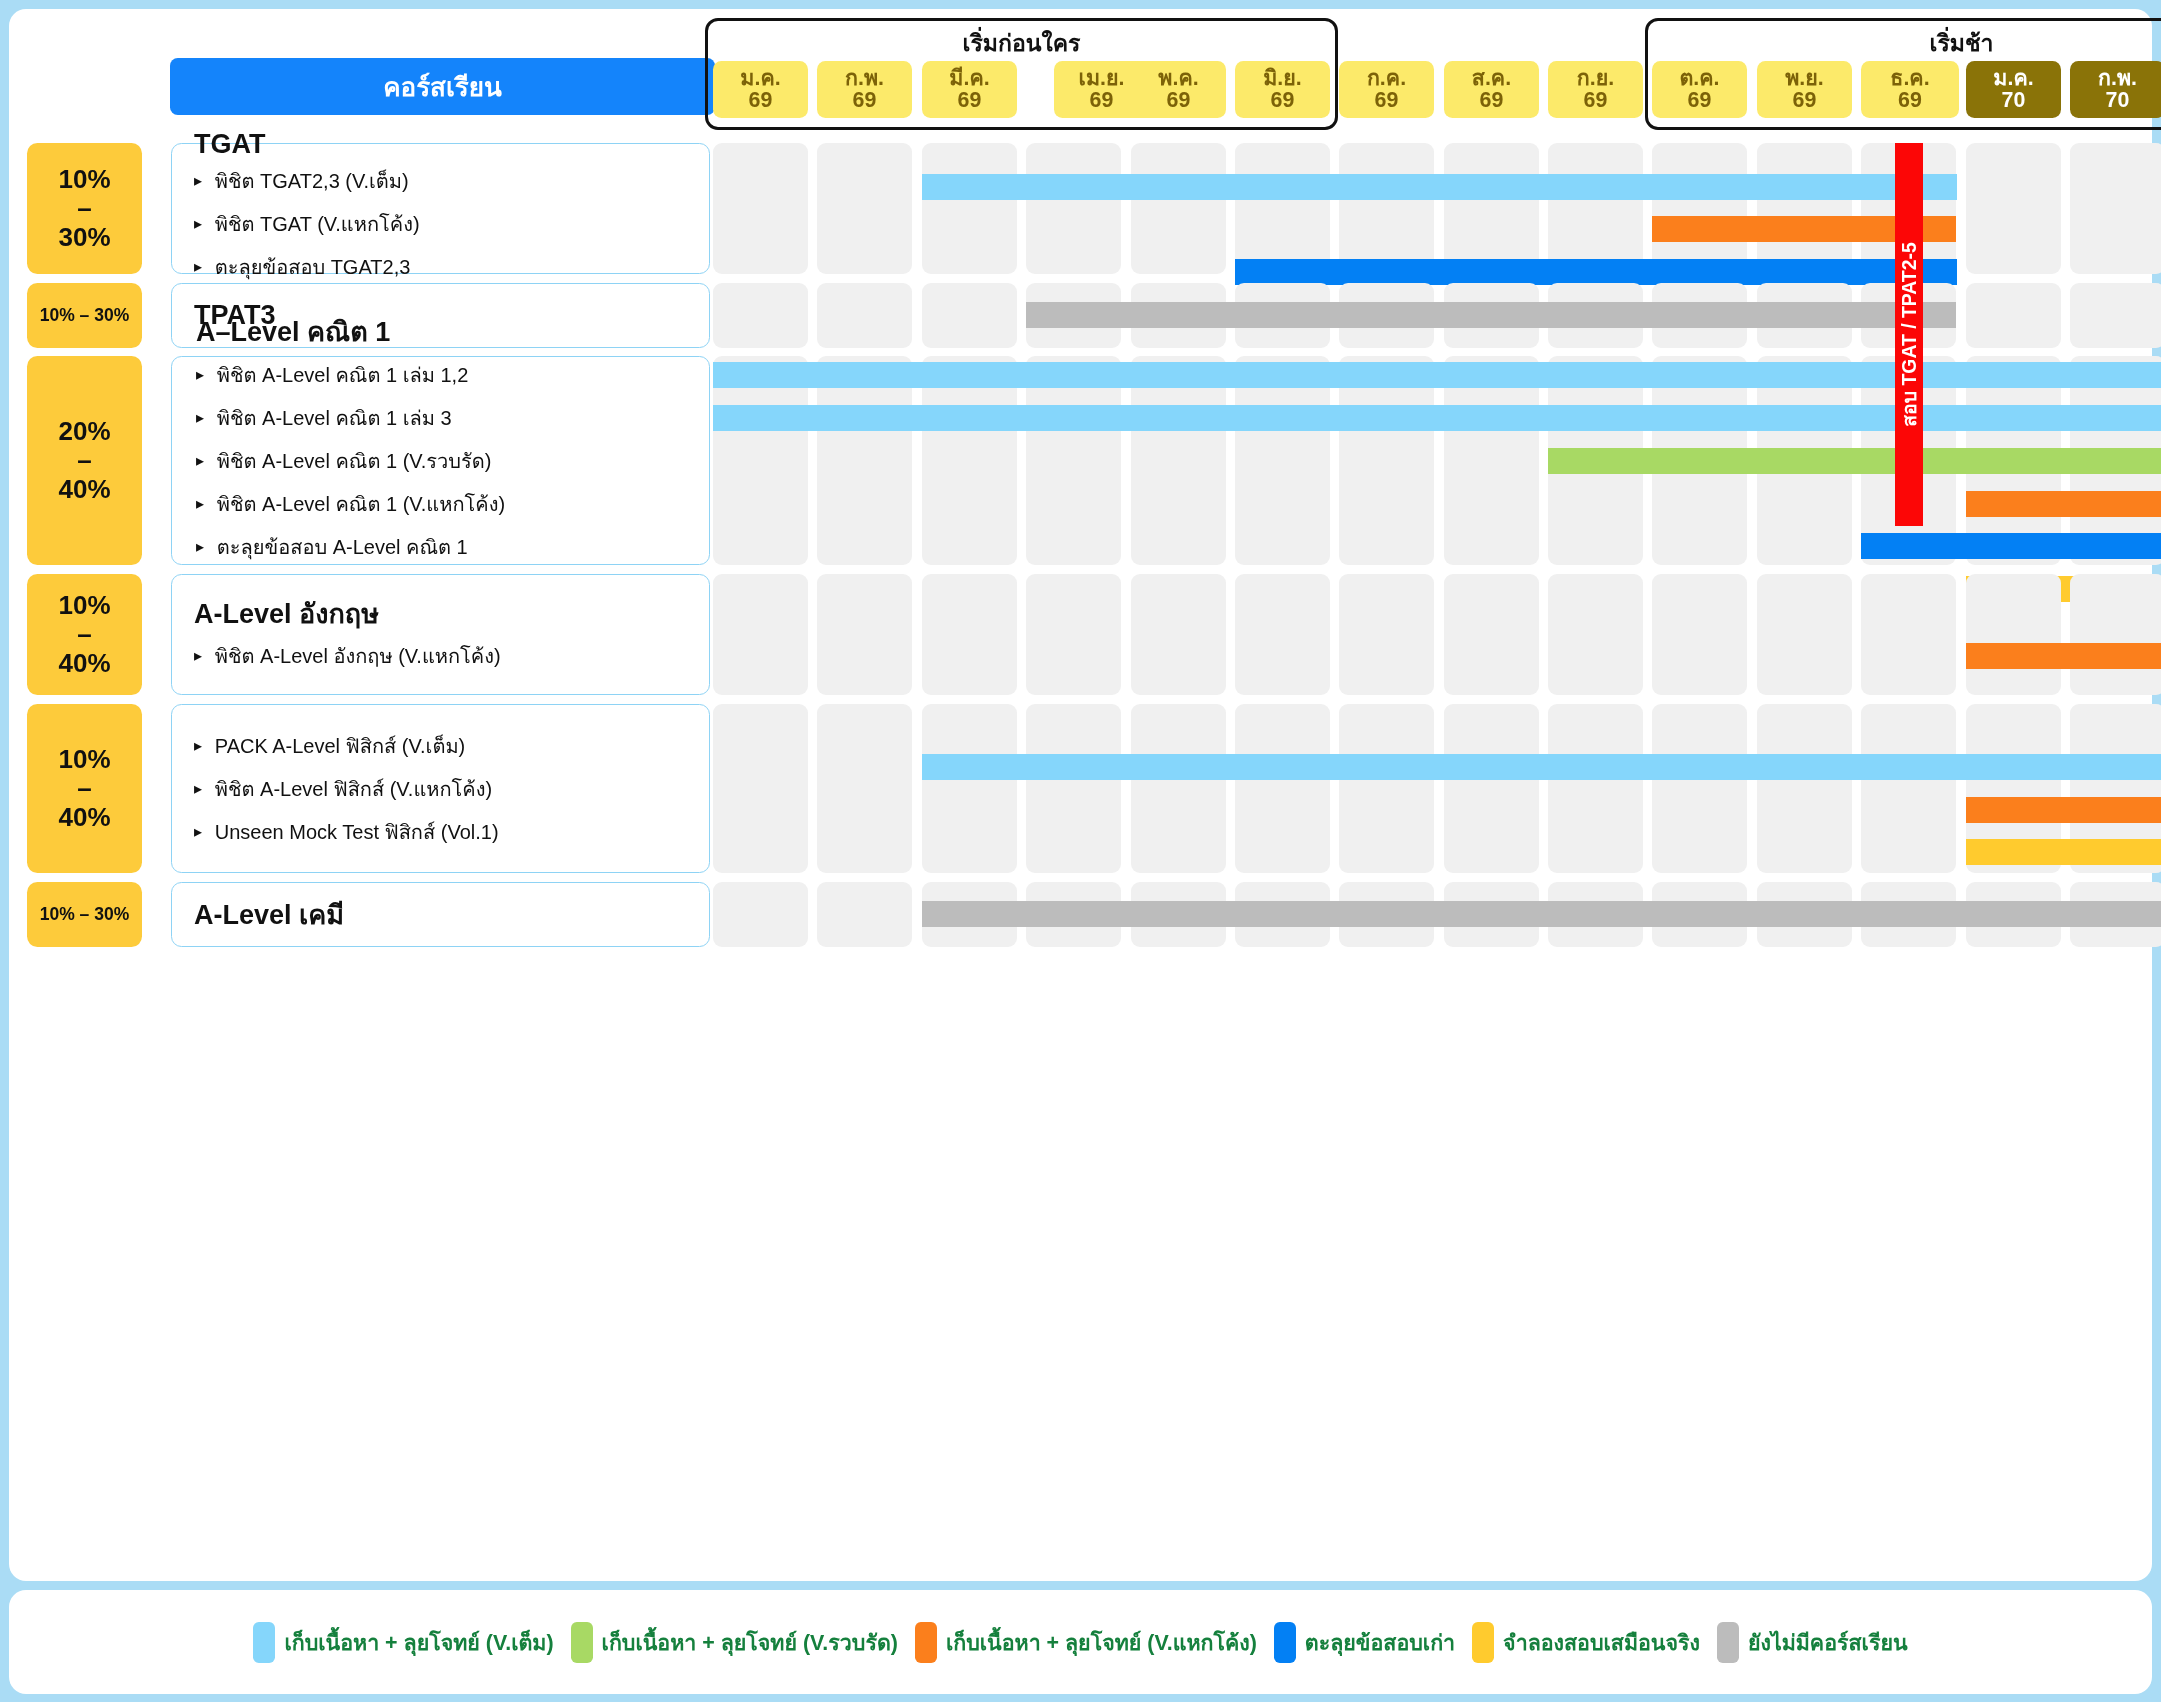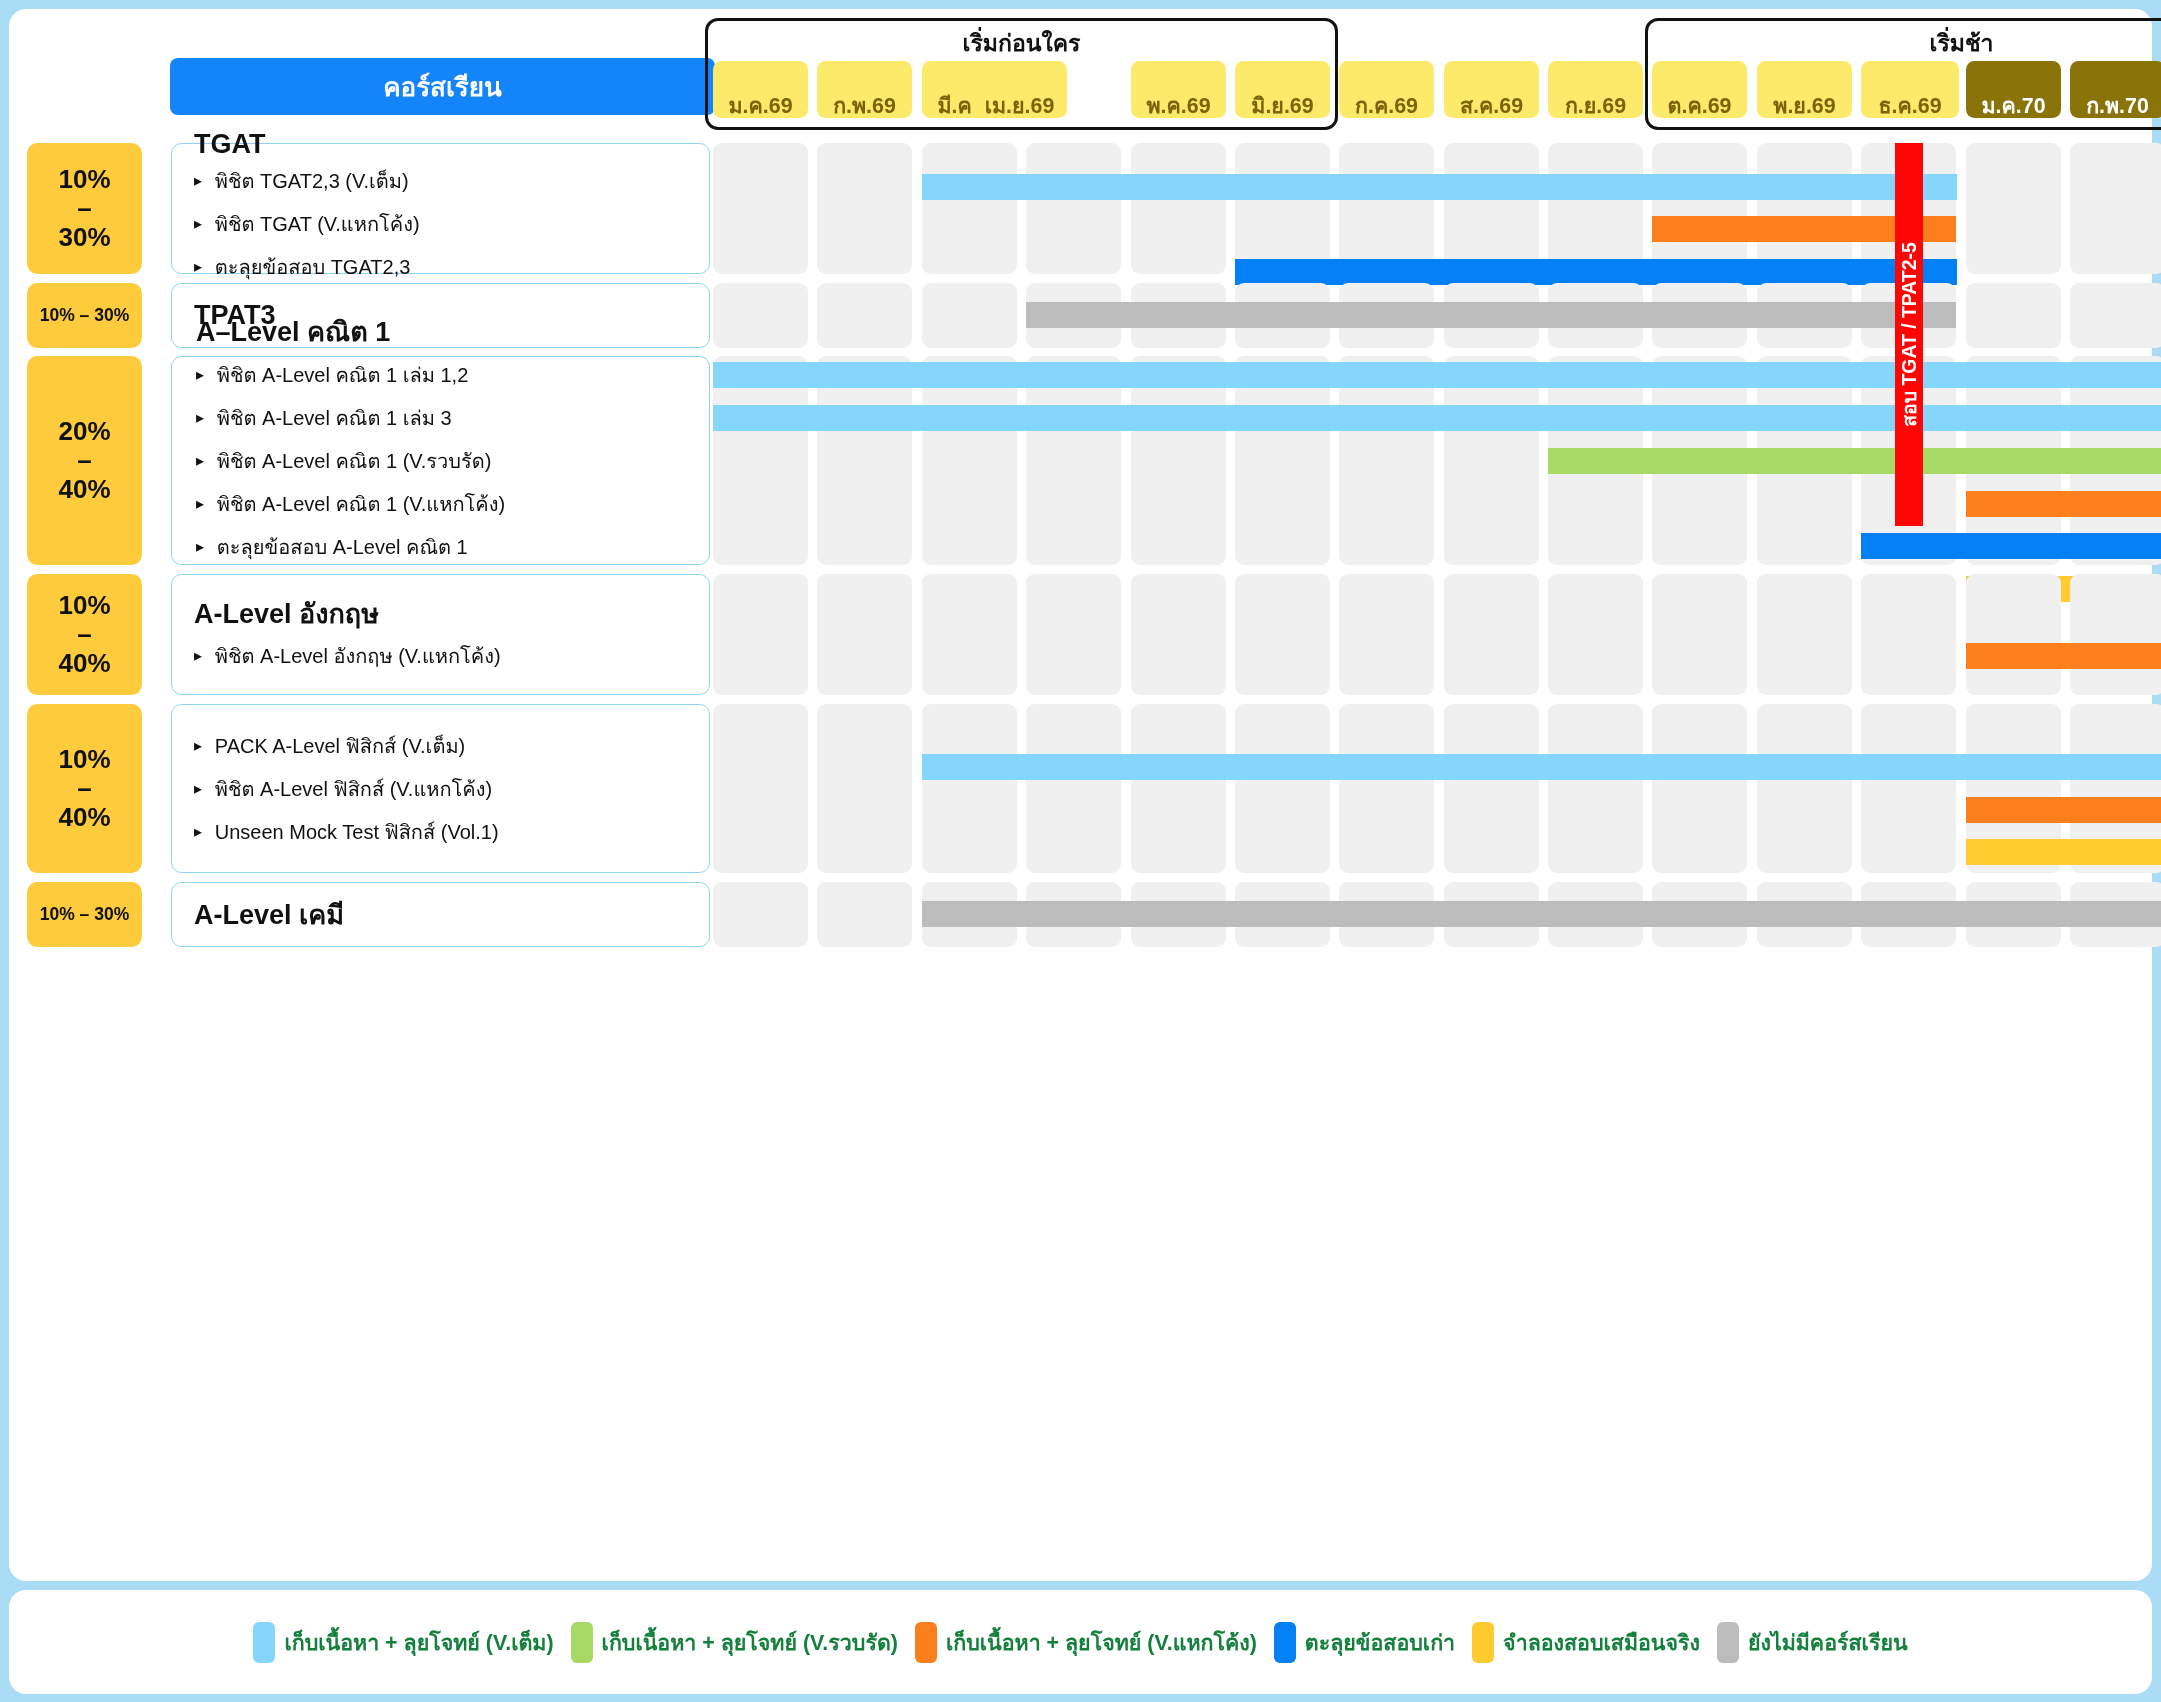--- a/index.html
+++ b/index.html
@@ -35,21 +35,21 @@
     position:absolute; top:9px; height:112px;
     border:3.2px solid #111; border-radius:13px; background:transparent;
   }
   .bracket-label{
     position:absolute; top:3.9px; left:0; width:100%;
     text-align:center; font-size:23px; font-weight:bold; color:#111;
   }
   .month{
     position:absolute; top:52px; height:57px;
     border-radius:8.4px;
-    display:flex; align-items:flex-end; justify-content:center;
+    display:flex; flex-direction:column; align-items:center; justify-content:center;
     line-height:1.02; font-weight:bold; font-size:21.4px;
   }
   .month.y69{ background:#fcea6a; color:#7c6208; }
   .month.y70{ background:#8a7308; color:#ffffff; }
 
   
   .pct{
     position:absolute; left:18px; width:115px;
     background:#fdcb3b; border-radius:10.4px;
     display:flex; flex-direction:column; align-items:center; justify-content:center;
@@ -135,21 +135,21 @@
             <div>69</div>
           </div>
           <div class="month y69" style="left: 808px; width: 95px;">
             <div>ก.พ.</div>
             <div>69</div>
           </div>
           <div class="month y69" style="left: 913px; width: 95px;">
             <div>มี.ค.</div>
             <div>69</div>
           </div>
-          <div class="month y69" style="left: 963px; width: 95px;">
+          <div class="month y69" style="left: 1045px; width: 95px;">
             <div>เม.ย.</div>
             <div>69</div>
           </div>
           <div class="month y69" style="left: 1122px; width: 95px;">
             <div>พ.ค.</div>
             <div>69</div>
           </div>
           <div class="month y69" style="left: 1226px; width: 95px;">
             <div>มิ.ย.</div>
             <div>69</div>

